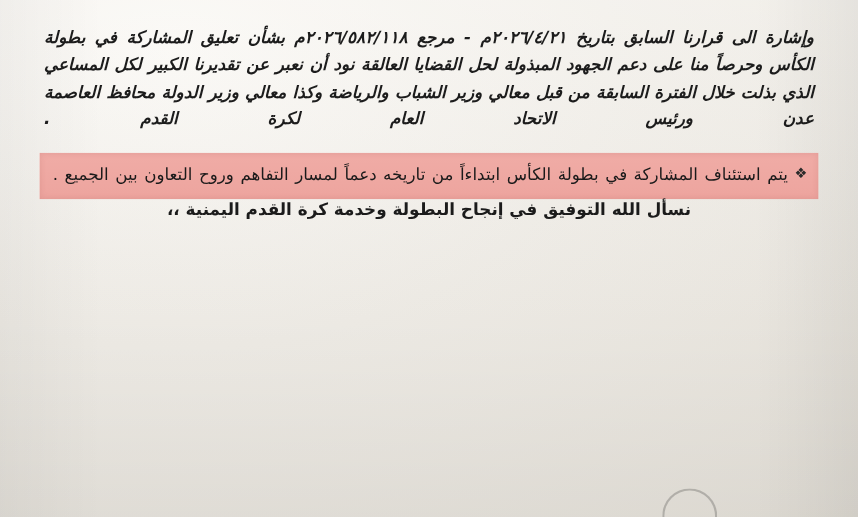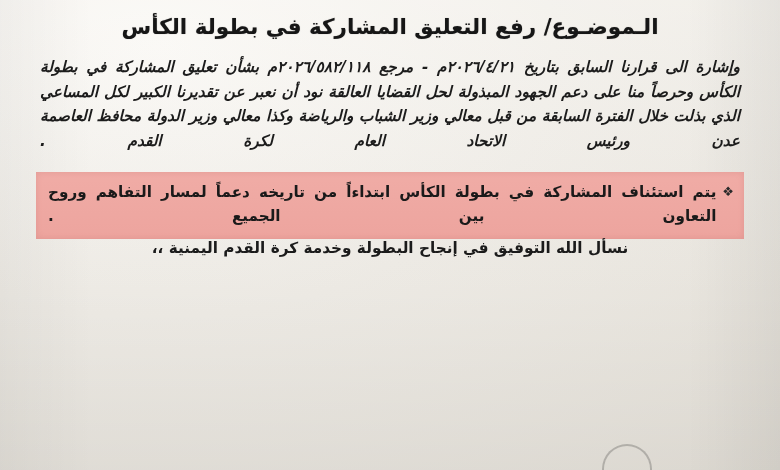--- a/index.html
+++ b/index.html
@@ -112,21 +112,21 @@
     font-size: 13px;
     line-height: 1.5;
     color: #2a2a2a;
     padding-top: 2px;
   }
   .highlight-text {
     flex: 1 1 auto;
     text-align: justify;
     text-align-last: justify;
     font-size: 15.2px;
-    font-weight: bold;
+    font-weight: normal;
     line-height: 1.6;
     color: #1a1a1a;
   }
 
   .closing {
     font-size: 15.3px;
     font-weight: bold;
     letter-spacing: 0.3px;
     color: #1b1b1b;
     text-align: center;
@@ -144,24 +144,20 @@
     opacity: 0.55;
     z-index: 3;
   }
 </style>
 </head>
 <body>
 
 <div class="page">
   <div class="content">
 
-    <div class="subject-line">
-      <span class="subject-label">الـموضـوع/</span>
-      <span class="subject-text">رفع التعليق المشاركة في بطولة الكأس</span>
-    </div>
 
 
 
     <div class="body-block">
       <p class="para-justified">وإشارة الى قرارنا السابق بتاريخ ٢٠٢٦/٤/٢١م - مرجع ٢٠٢٦/٥٨٢/١١٨م بشأن تعليق المشاركة في بطولة الكأس وحرصاً منا على دعم الجهود المبذولة لحل القضايا العالقة نود أن نعبر عن تقديرنا الكبير لكل المساعي الذي بذلت خلال الفترة السابقة من قبل معالي وزير الشباب والرياضة وكذا معالي وزير الدولة محافظ العاصمة عدن ورئيس الاتحاد العام لكرة القدم .</p>
     </div>
 
     <div class="highlight-row">
       <span class="bullet-icon">❖</span>
       <span class="highlight-text">يتم استئناف المشاركة في بطولة الكأس ابتداءاً من تاريخه دعماً لمسار التفاهم وروح التعاون بين الجميع .</span>

